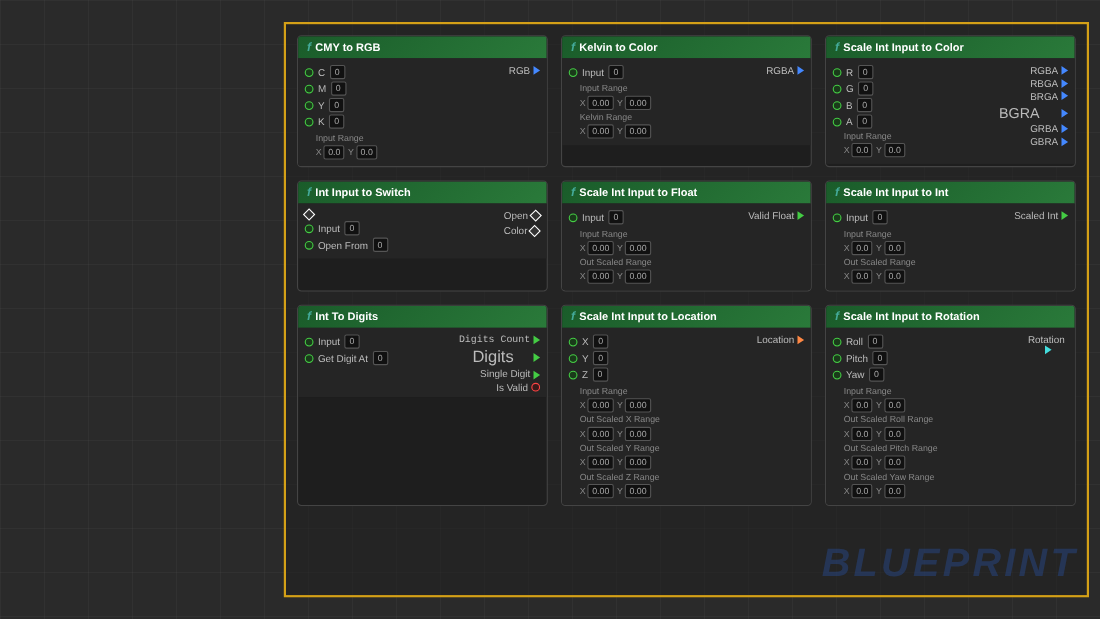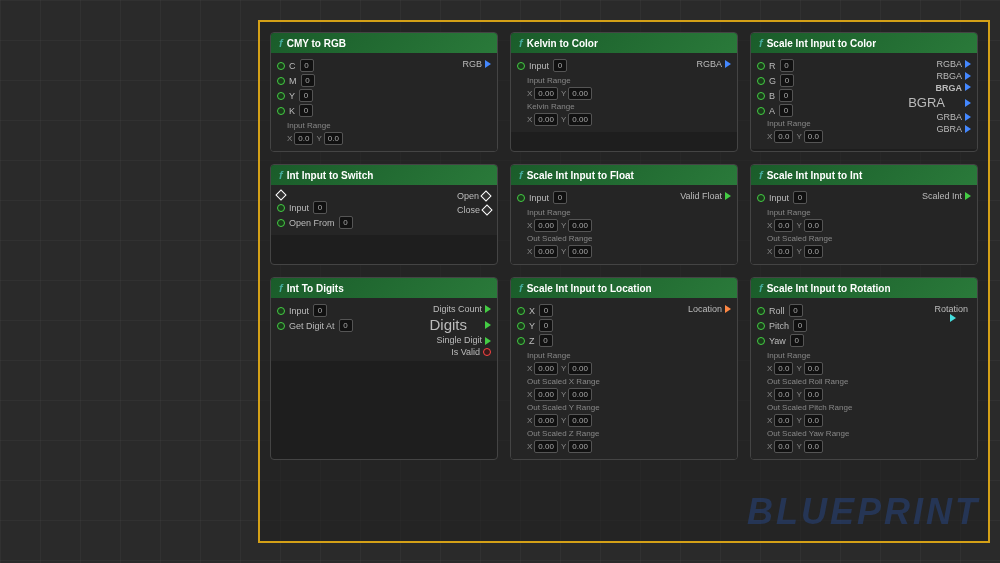--- a/index.html
+++ b/index.html
@@ -292,21 +292,21 @@
           </div>
           <div style="display:flex;flex-direction:column;gap:2px;margin-top:2px;">
             <div style="display:flex;align-items:center;justify-content:flex-end;">
               <span style="font-size:9px;color:#bbb;margin-right:3px;">RGBA</span>
               <span class="arrow-out blue"></span>
             </div>
             <div style="display:flex;align-items:center;justify-content:flex-end;">
               <span style="font-size:9px;color:#bbb;margin-right:3px;">RBGA</span>
               <span class="arrow-out blue"></span>
             </div>
-            <div style="display:flex;justify-content:flex-end;font-weight:bold;">
+            <div style="display:flex;justify-content:flex-end;">
               <span style="font-size:9px;color:#bbb;margin-right:3px;">BRGA</span>
               <span class="arrow-out blue"></span>
             </div>
             <div style="display:flex;align-items:center;justify-content:flex-end;">
               <span style="font-size:13px;color:#bbb;margin-right:20px;">BGRA</span>
               <span class="arrow-out blue"></span>
             </div>
             <div style="display:flex;align-items:center;justify-content:flex-end;">
               <span style="font-size:9px;color:#bbb;margin-right:3px;">GRBA</span>
               <span class="arrow-out blue"></span>
@@ -341,21 +341,21 @@
               <span class="pin-label">Open From</span>
               <span class="input-box">0</span>
             </div>
           </div>
           <div style="display:flex;flex-direction:column;gap:4px;margin-top:2px;">
             <div style="display:flex;align-items:center;">
               <span style="font-size:9px;color:#bbb;margin-right:3px;">Open</span>
               <span class="pin-circle exec"></span>
             </div>
             <div style="display:flex;align-items:center;">
-              <span style="font-size:9px;color:#bbb;margin-right:3px;">Close</span>
+              <span style="font-size:9px;color:#bbb;margin-right:3px;">Color</span>
               <span class="pin-circle exec"></span>
             </div>
           </div>
         </div>
       </div>
     </div>
 
     <div class="node">
       <div class="node-header">
         <span class="func-icon">f</span>
@@ -450,21 +450,21 @@
               <span class="input-box">0</span>
             </div>
             <div class="node-row">
               <span class="pin-circle green"></span>
               <span class="pin-label">Get Digit At</span>
               <span class="input-box">0</span>
             </div>
           </div>
           <div style="display:flex;flex-direction:column;gap:2px;margin-top:2px;">
             <div style="display:flex;align-items:center;justify-content:flex-end;">
-              <span style="font-size:9px;color:#bbb;margin-right:3px;">Digits Count</span>
+              <span style="font-size:9px;color:#bbb;margin-right:3px;font-family:Liberation Mono, monospace;">Digits Count</span>
               <span class="arrow-out"></span>
             </div>
             <div style="display:flex;align-items:center;justify-content:flex-end;">
               <span style="font-size:15px;color:#bbb;margin-right:18px;">Digits</span>
               <span class="arrow-out"></span>
             </div>
             <div style="display:flex;align-items:flex-end;justify-content:flex-end;">
               <span style="font-size:9px;color:#bbb;margin-right:3px;">Single Digit</span>
               <span class="arrow-out"></span>
             </div>

